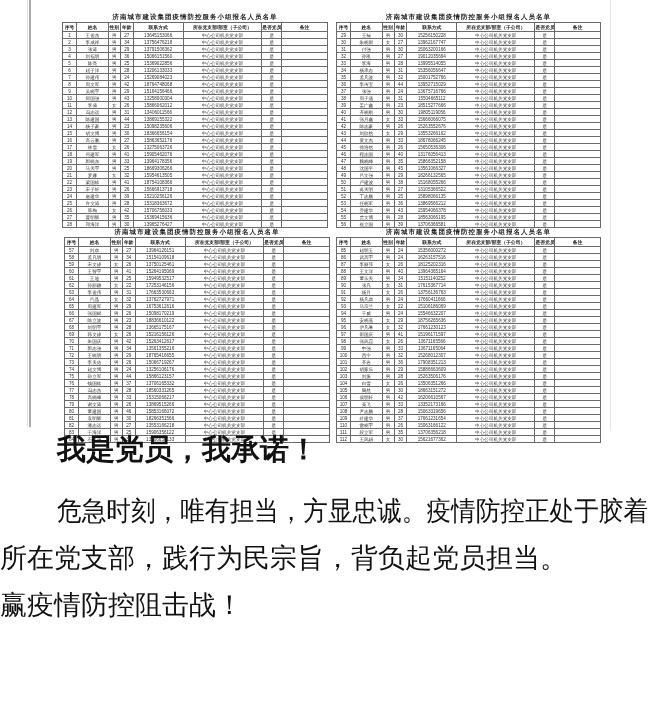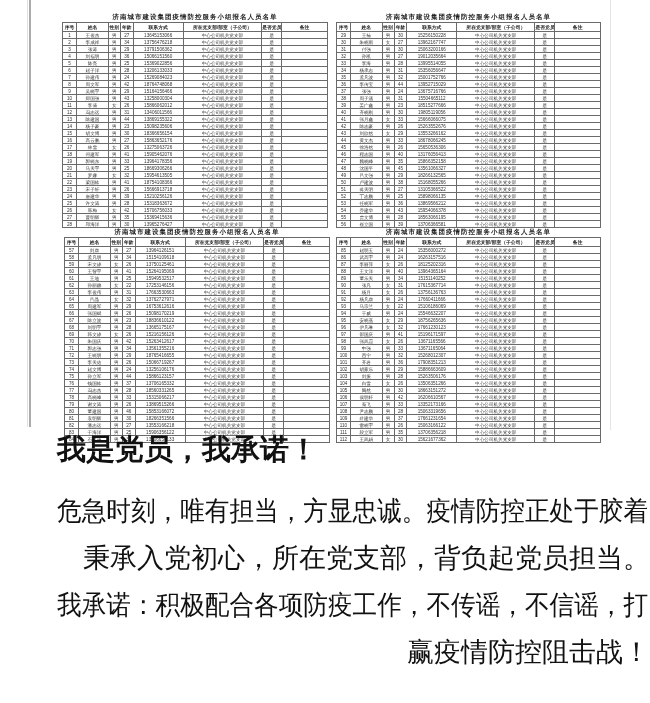--- a/index.html
+++ b/index.html
@@ -23,21 +23,21 @@
   table.roster td{font-size:4.6px;color:#333;border:0.5px solid #6a6a6a;height:6px;
                   padding:0;text-align:center;overflow:hidden;white-space:nowrap;}
   col.c0{width:5.3%;} col.c1{width:12%;} col.c2{width:4.5%;} col.c3{width:4.9%;}
   col.c4{width:18.8%;} col.c5{width:29.7%;} col.c6{width:7.5%;} col.c7{width:17.3%;}
   
   #promise{position:absolute;left:0;top:432px;width:650px;color:#111;
            font-family:"Liberation Serif","DejaVu Serif",serif;}
   .p-heading{font-size:29px;font-weight:bold;line-height:34px;margin:0 0 22px 57px;
              white-space:nowrap;}
   .p-line{font-size:27px;line-height:47px;height:47px;white-space:nowrap;
-          display:block;overflow:visible;text-align:right;}
+          display:block;overflow:visible;}
   .p-line>span{display:inline-block;transform-origin:left center;white-space:nowrap;}
   .ind>span{margin-left:57px;}
 </style>
 </head>
 <body>
 
 <div id="page">
 
   <div id="scan">
     <div class="edge-l1"></div>
@@ -1273,18 +1273,17 @@
               <td></td>
             </tr>
           </tbody>
       </table>
     </div>
   </div>
 
   <div id="promise">
     <p class="p-heading">我是党员，我承诺！</p>
     <div class="p-line ind fit"><span style="transform: scaleX(0.912037);">危急时刻，唯有担当，方显忠诚。疫情防控正处于胶着</span></div>
-    <div class="p-line"><span>秉承入党初心，所在党支部，背负起党员担当。</span></div>
-    <div class="p-line ind fit"><span style="transform: scaleX(0.912037);">我承诺：积极配合各项防疫工作，不传谣，不信谣，打</span></div>
+    <div class="p-line"><span>所在党支部，践行为民宗旨，背负起党员担当。</span></div>
     <div class="p-line"><span>赢疫情防控阻击战！</span></div>
   </div>
 
 </div>
 
 </body></html>

